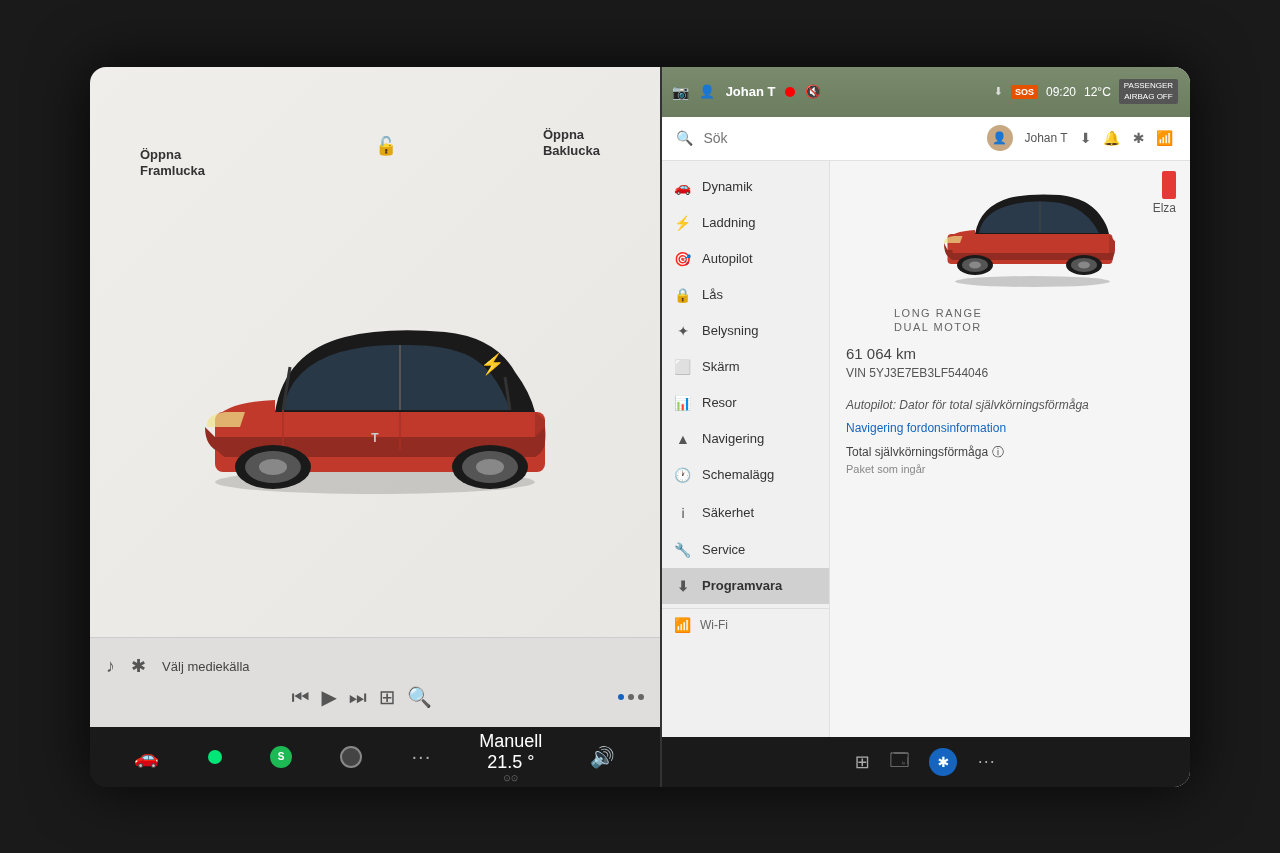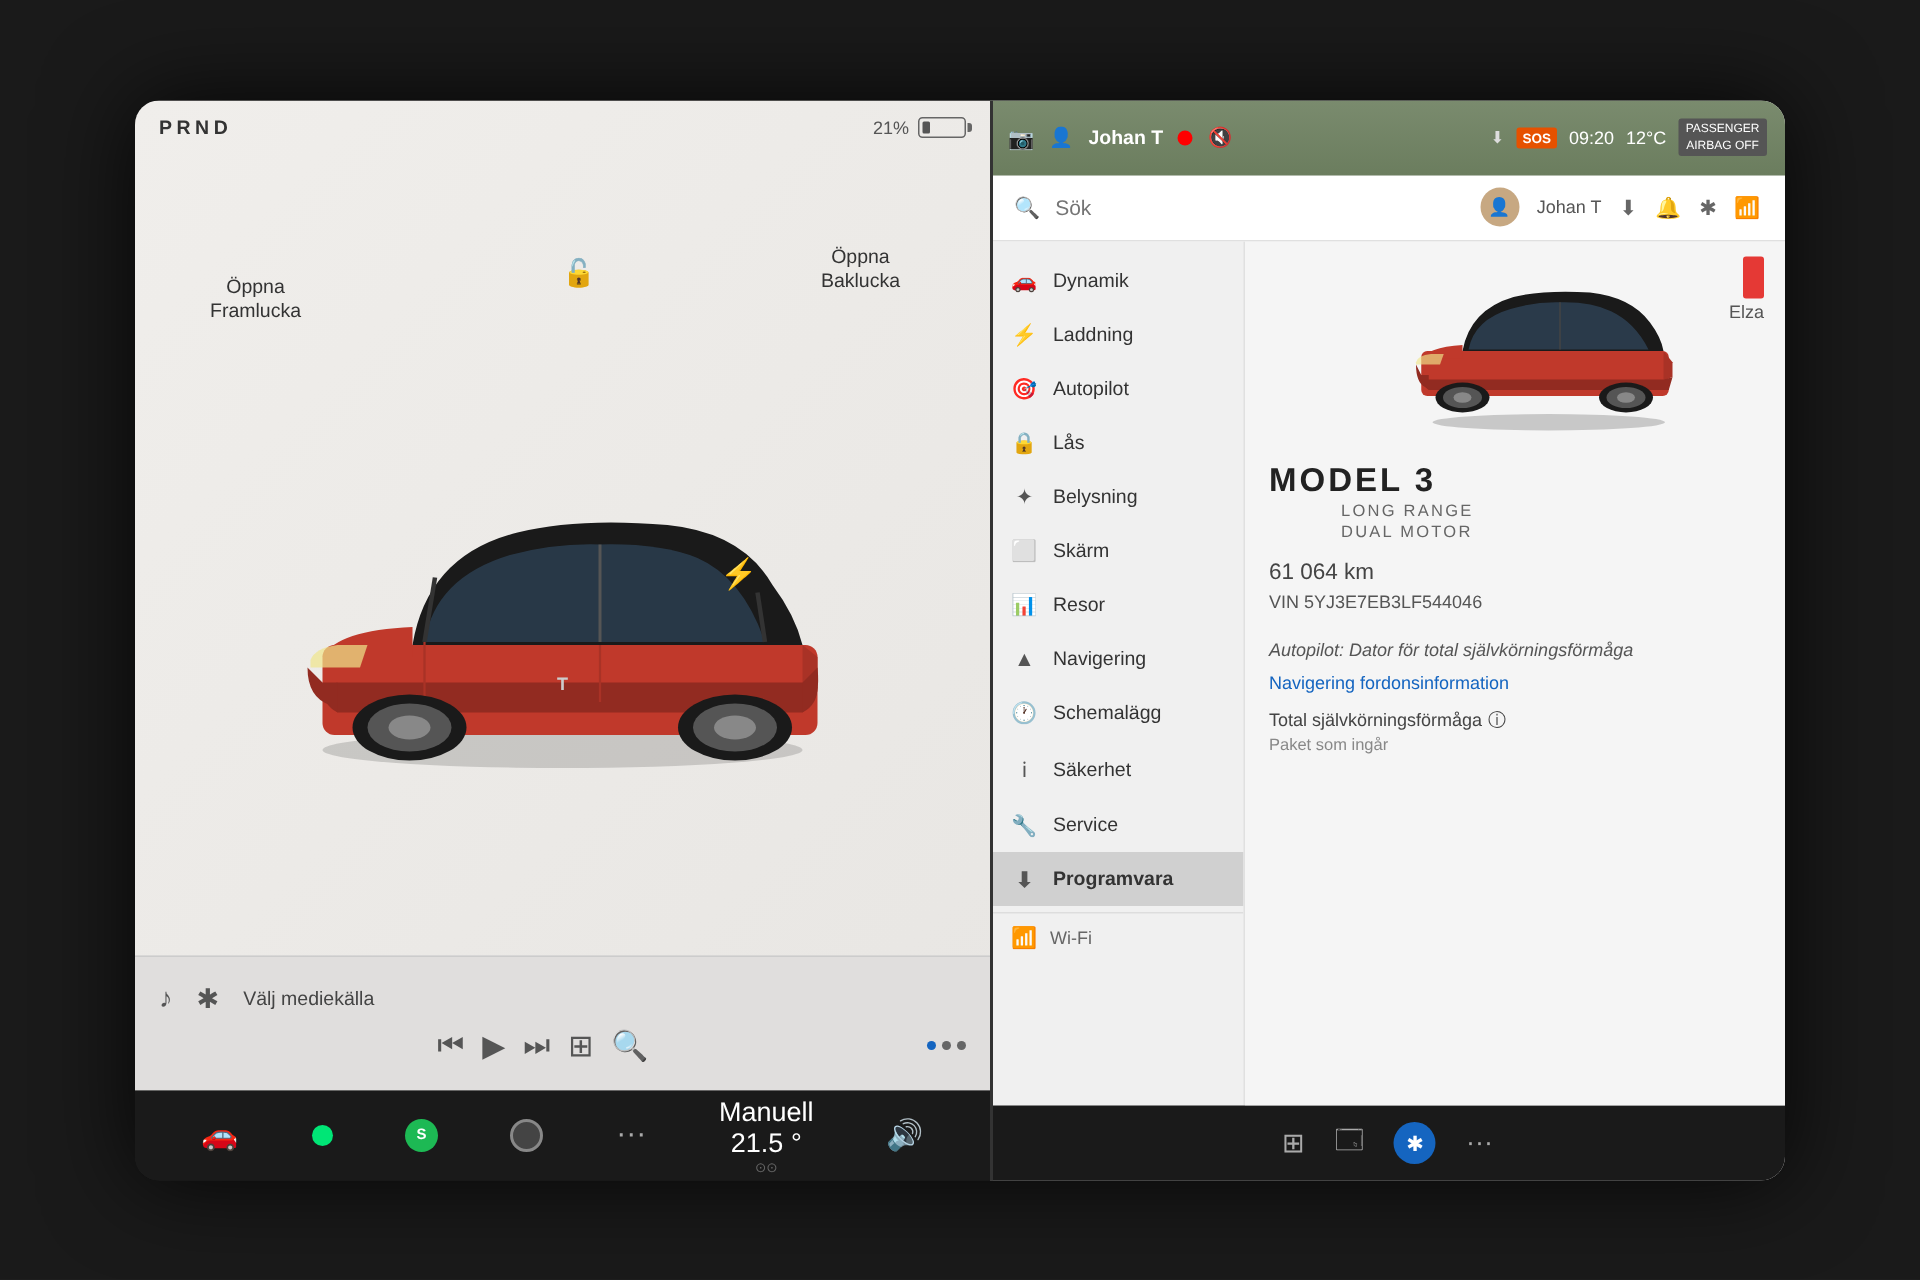--- a/index.html
+++ b/index.html
@@ -93,24 +93,23 @@
       position: relative;
       display: flex;
       align-items: center;
       justify-content: center;
       overflow: hidden;
     }
 
     .car-label {
       position: absolute;
       font-size: 13px;
-      font-weight: 400;
+      font-weight: 700;
       color: #333;
       line-height: 1.3;
-      text-align: center;
     }
 
     .label-framlucka {
       top: 80px;
       left: 50px;
     }
 
     .label-baklucka {
       top: 60px;
       right: 60px;
@@ -540,29 +539,20 @@
       flex-direction: column;
       align-items: center;
     }
   </style>
 </head>
 <body>
 
 <div class="screen-outer">
   <div class="left-panel">
 
-    <div class="top-bar-left">
-      <span class="prnd">PRND</span>
-      <div class="battery-indicator">
-        <span>21%</span>
-        <div class="battery-bar">
-          <div class="battery-fill"></div>
-        </div>
-      </div>
-    </div>
 
     <div class="car-view-area">
 
       <div class="car-label label-framlucka">
         <span>Öppna<br>Framlucka</span>
       </div>
 
       <div class="car-label label-baklucka">
         <span>Öppna<br>Baklucka</span>
       </div>
@@ -781,21 +771,20 @@
               <ellipse cx="298" cy="192" rx="36" ry="20" fill="#1a1a1a"></ellipse>
               <ellipse cx="298" cy="192" rx="26" ry="14" fill="#555"></ellipse>
               <ellipse cx="298" cy="192" rx="12" ry="7" fill="#888"></ellipse>
 
               <path d="M 18 145 Q 20 136 38 134 L 55 134 L 50 148 L 18 148 Z" fill="#f0e68c" opacity="0.65"></path>
             </g>
           </svg>
         </div>
 
         <div style="margin-top: 130px;">
-          <div class="model-title">MODEL 3</div>
           <div class="model-subtitle">LONG RANGE</div>
           <div class="model-subtitle">DUAL MOTOR</div>
         </div>
 
         <div class="info-row" style="margin-top:12px;">61 064 km</div>
         <div class="vin-row">VIN 5YJ3E7EB3LF544046</div>
 
         <div class="autopilot-info">Autopilot: Dator för total självkörningsförmåga</div>
         <div style="margin-top:4px;">
           <a class="link-blue" href="#">Navigering fordonsinformation</a>

